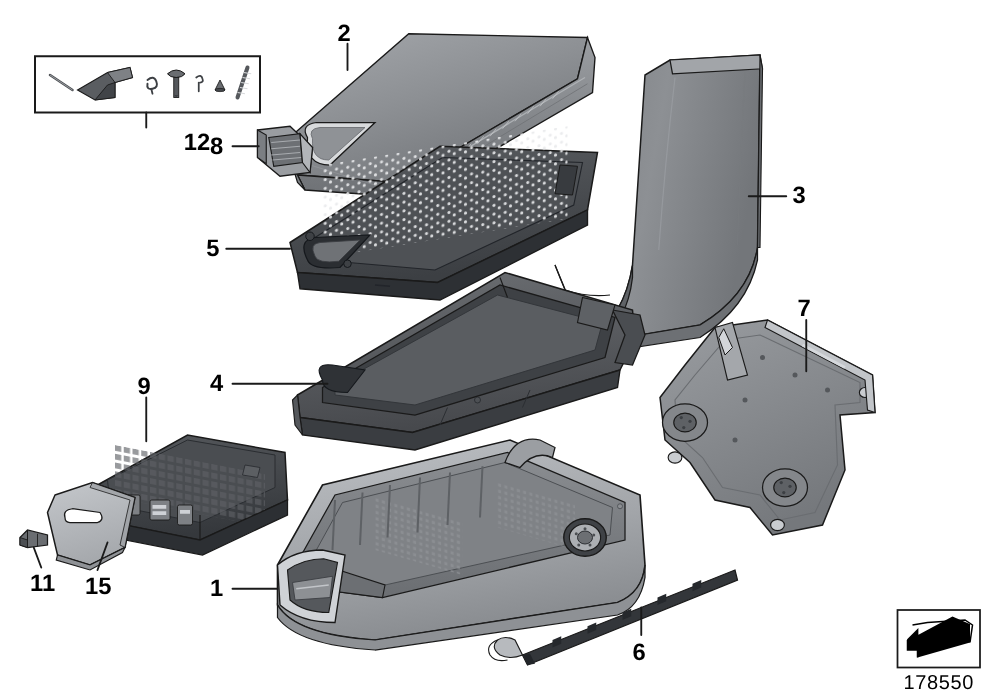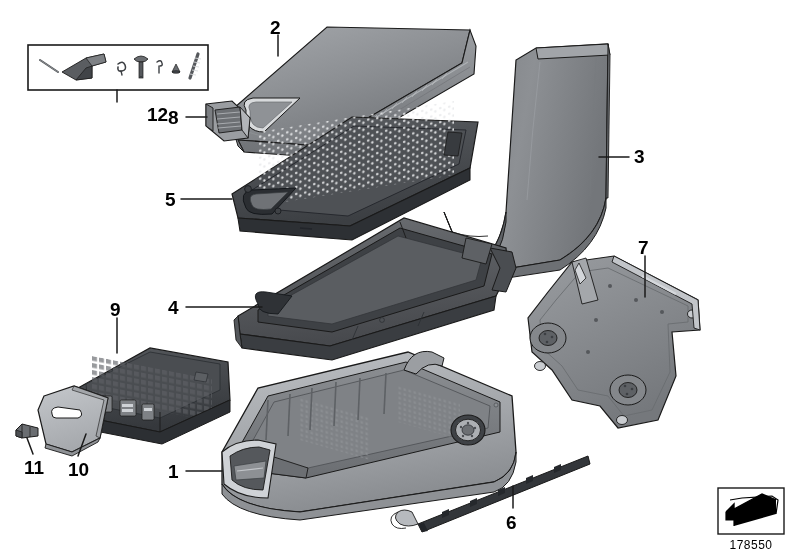--- a/index.html
+++ b/index.html
@@ -2,21 +2,21 @@
 <html><head>
 <meta charset="utf-8">
 <style>
   html,body{margin:0;padding:0;background:#ffffff;}
   body{width:800px;height:560px;overflow:hidden;
        font-family:"Liberation Sans", sans-serif;}
   #stage{position:relative;width:800px;height:560px;background:#fff;}
   svg.layer{position:absolute;left:0;top:0;width:800px;height:560px;}
   .callout{position:absolute;font-weight:bold;font-size:19px;color:#000;
            font-family:"Liberation Sans", sans-serif;line-height:1;}
-  .partno{position:absolute;font-size:12px;color:#000;letter-spacing:.5px;
+  .partno{position:absolute;font-size:16px;color:#000;letter-spacing:.5px;
           font-family:"Liberation Sans", sans-serif;}
 </style>
 </head>
 <body>
 
 <div id="stage">
 
   <svg class="layer" viewBox="0 0 800 560">
     <defs>
       <linearGradient id="gLid" x1="0" y1="0" x2="0.6" y2="1">
@@ -360,19 +360,19 @@
 
   <div class="callout" style="left:168px;top:462px;">1</div>
   <div class="callout" style="left:270px;top:18px;">2</div>
   <div class="callout" style="left:634px;top:147px;">3</div>
   <div class="callout" style="left:168px;top:298px;">4</div>
   <div class="callout" style="left:165px;top:190px;">5</div>
   <div class="callout" style="left:506px;top:513px;">6</div>
   <div class="callout" style="left:638px;top:238px;">7</div>
   <div class="callout" style="left:168px;top:108px;">8</div>
   <div class="callout" style="left:110px;top:300px;">9</div>
-  <div class="callout" style="left:68px;top:460px;">10</div>
+  <div class="callout" style="left:68px;top:460px;">15</div>
   <div class="callout" style="left:24px;top:458px;">11</div>
   <div class="callout" style="left:104px;top:105px;margin-left:43px;">12</div>
 
   <div class="partno" style="left:718px;top:538px;width:66px;text-align:center;">178550</div>
 
 </div>
 
 </body></html>

